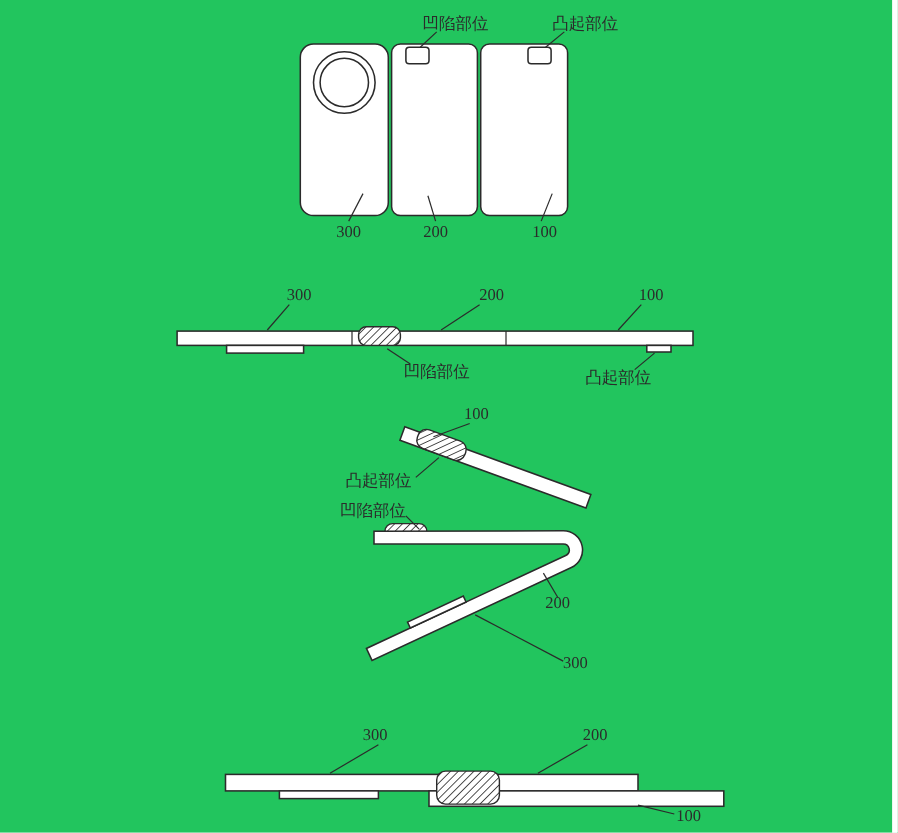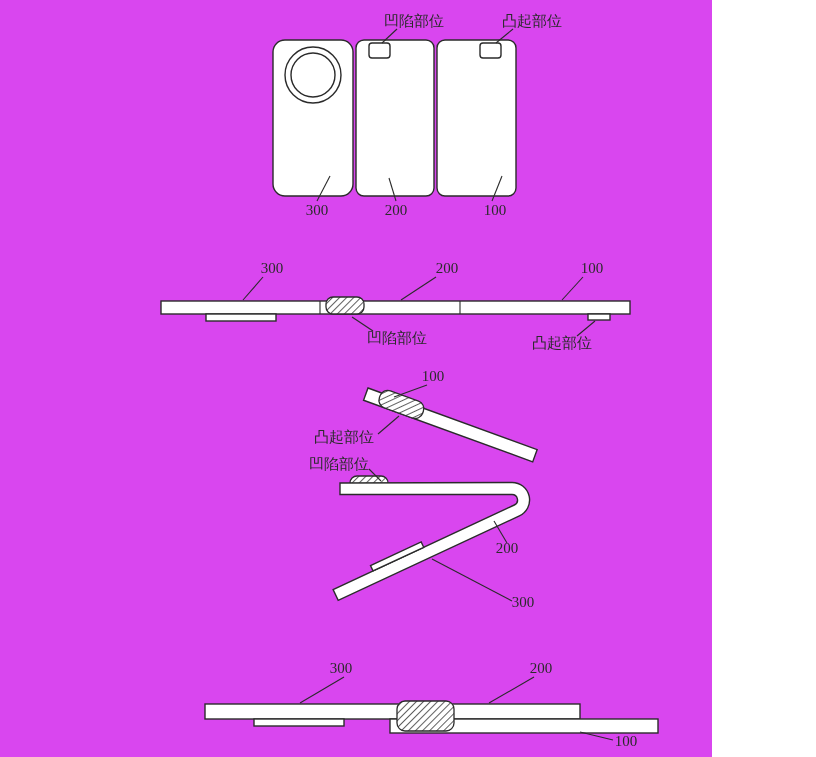--- a/index.html
+++ b/index.html
@@ -2,23 +2,23 @@
 <html><head>
 <meta charset="utf-8">
 <style>
   html, body {
     margin: 0;
     padding: 0;
     background: #ffffff;
   }
   .page {
     position: relative;
-    width: 712px;
+    width: 811px;
     height: 757px;
-    background: #d946ef;
+    background: #22c55e;
     overflow: hidden;
   }
   svg { display: block; }
   .ln  { fill: #ffffff; stroke: #2b2b2b; stroke-width: 1.4; }
   .noF { fill: none;    stroke: #2b2b2b; stroke-width: 1.4; }
   .lead{ stroke: #2b2b2b; stroke-width: 1.1; }
   .lbl {
     font-family: "Liberation Serif", "DejaVu Serif", serif;
     font-size: 15px;
     fill: #2b2b2b;

